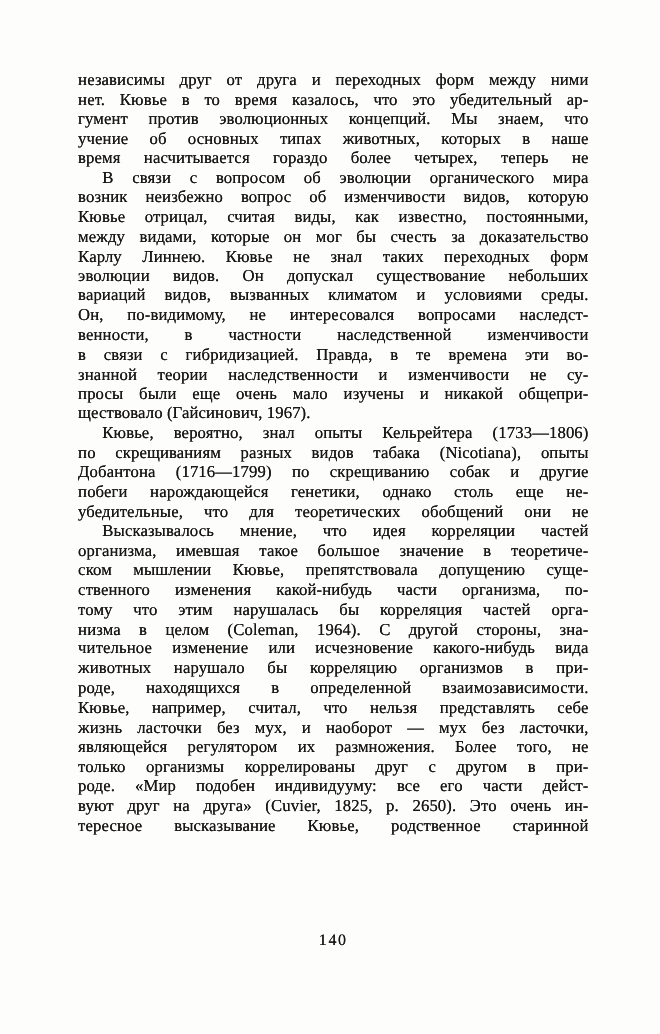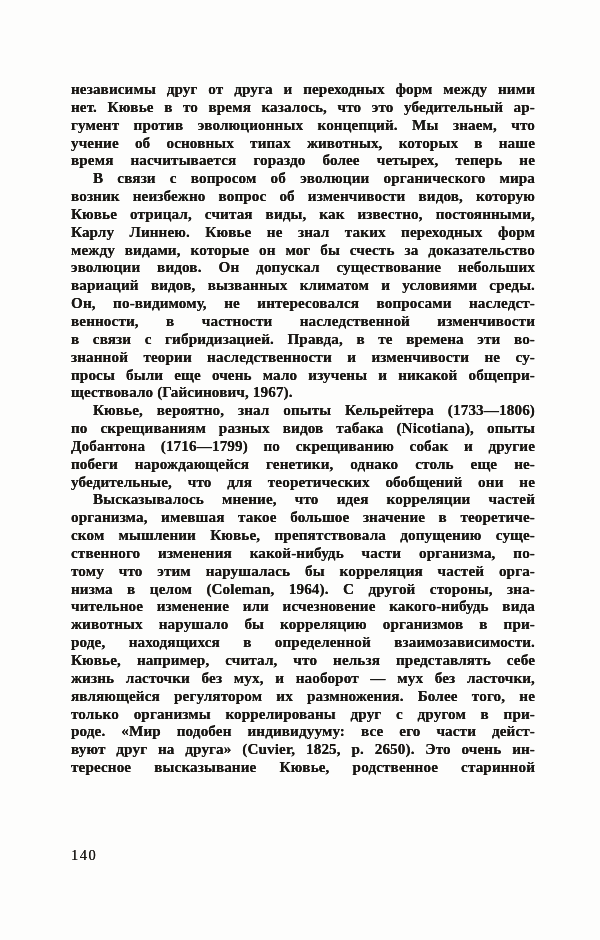--- a/index.html
+++ b/index.html
@@ -11,66 +11,65 @@
     position: relative;
     width: 600px;
     height: 940px;
     background: #fdfdfc;
     overflow: hidden;
     font-family: "Liberation Serif", "DejaVu Serif", serif;
   }
   .text-block {
     position: absolute;
     left: 71px;
-    top: 80px;
+    top: 64px;
     width: 464px;
     color: #1a1815;
-    font-weight: bold;
   }
   .line {
     font-size: 15.2px;
     line-height: 17.85px;
     letter-spacing: 0.1px;
     text-align: justify;
     text-align-last: justify;
     text-shadow: 0 0 0.3px currentColor;
   }
   .line.indent {
     text-indent: 22px;
   }
   .line.last {
     text-align-last: left;
   }
   .page-number {
     position: absolute;
     top: 847px;
     left: 71px;
     width: 464px;
-    text-align: left;
+    text-align: center;
     font-size: 14.5px;
     letter-spacing: 1.5px;
     color: #1a1815;
     text-shadow: 0 0 0.3px currentColor;
   }
 </style>
 </head>
 <body>
 
 <div class="page">
   <div class="text-block">
       <div class="line">независимы друг от друга и переходных форм между ними</div>
       <div class="line">нет. Кювье в то время казалось, что это убедительный ар-</div>
       <div class="line">гумент против эволюционных концепций. Мы знаем, что</div>
       <div class="line">учение об основных типах животных, которых в наше</div>
       <div class="line">время насчитывается гораздо более четырех, теперь не</div>
       <div class="line indent">В связи с вопросом об эволюции органического мира</div>
       <div class="line">возник неизбежно вопрос об изменчивости видов, которую</div>
       <div class="line">Кювье отрицал, считая виды, как известно, постоянными,</div>
+      <div class="line">между видами, которые он мог бы счесть за доказательство</div>
       <div class="line">Карлу Линнею. Кювье не знал таких переходных форм</div>
-      <div class="line">между видами, которые он мог бы счесть за доказательство</div>
       <div class="line">эволюции видов. Он допускал существование небольших</div>
       <div class="line">вариаций видов, вызванных климатом и условиями среды.</div>
       <div class="line">Он, по-видимому, не интересовался вопросами наследст-</div>
       <div class="line">венности, в частности наследственной изменчивости</div>
       <div class="line">в связи с гибридизацией. Правда, в те времена эти во-</div>
       <div class="line">знанной теории наследственности и изменчивости не су-</div>
       <div class="line">просы были еще очень мало изучены и никакой общепри-</div>
       <div class="line last">ществовало (Гайсинович, 1967).</div>
       <div class="line indent">Кювье, вероятно, знал опыты Кельрейтера (1733—1806)</div>
       <div class="line">по скрещиваниям разных видов табака (Nicotiana), опыты</div>

